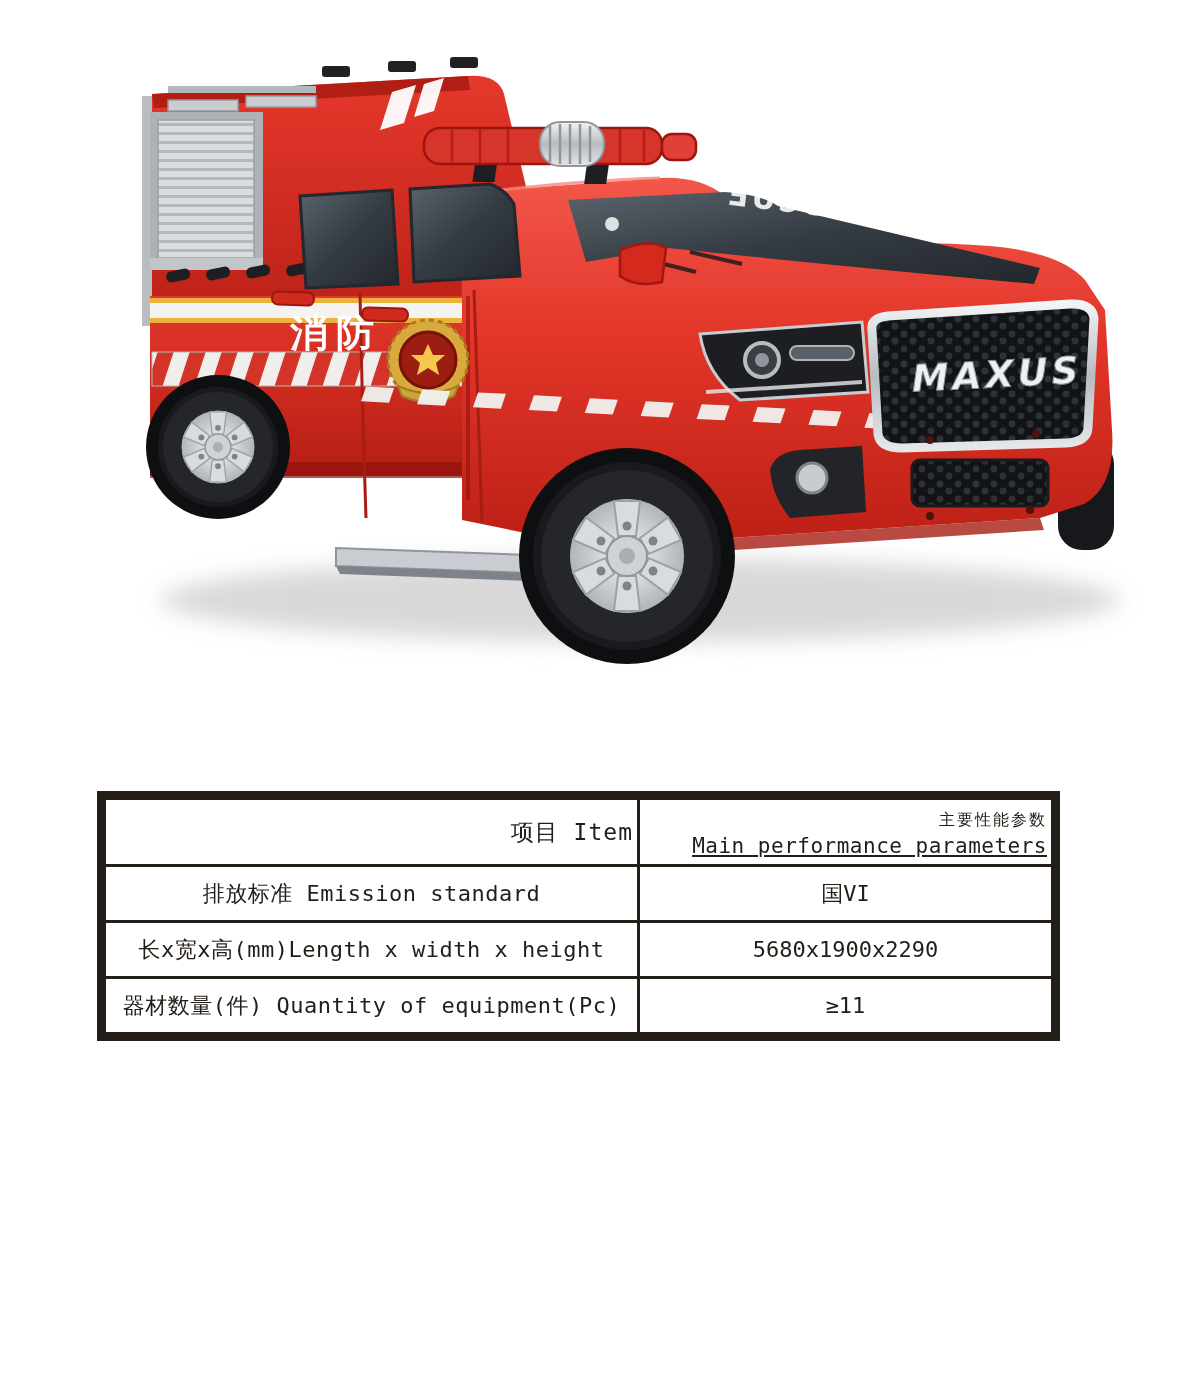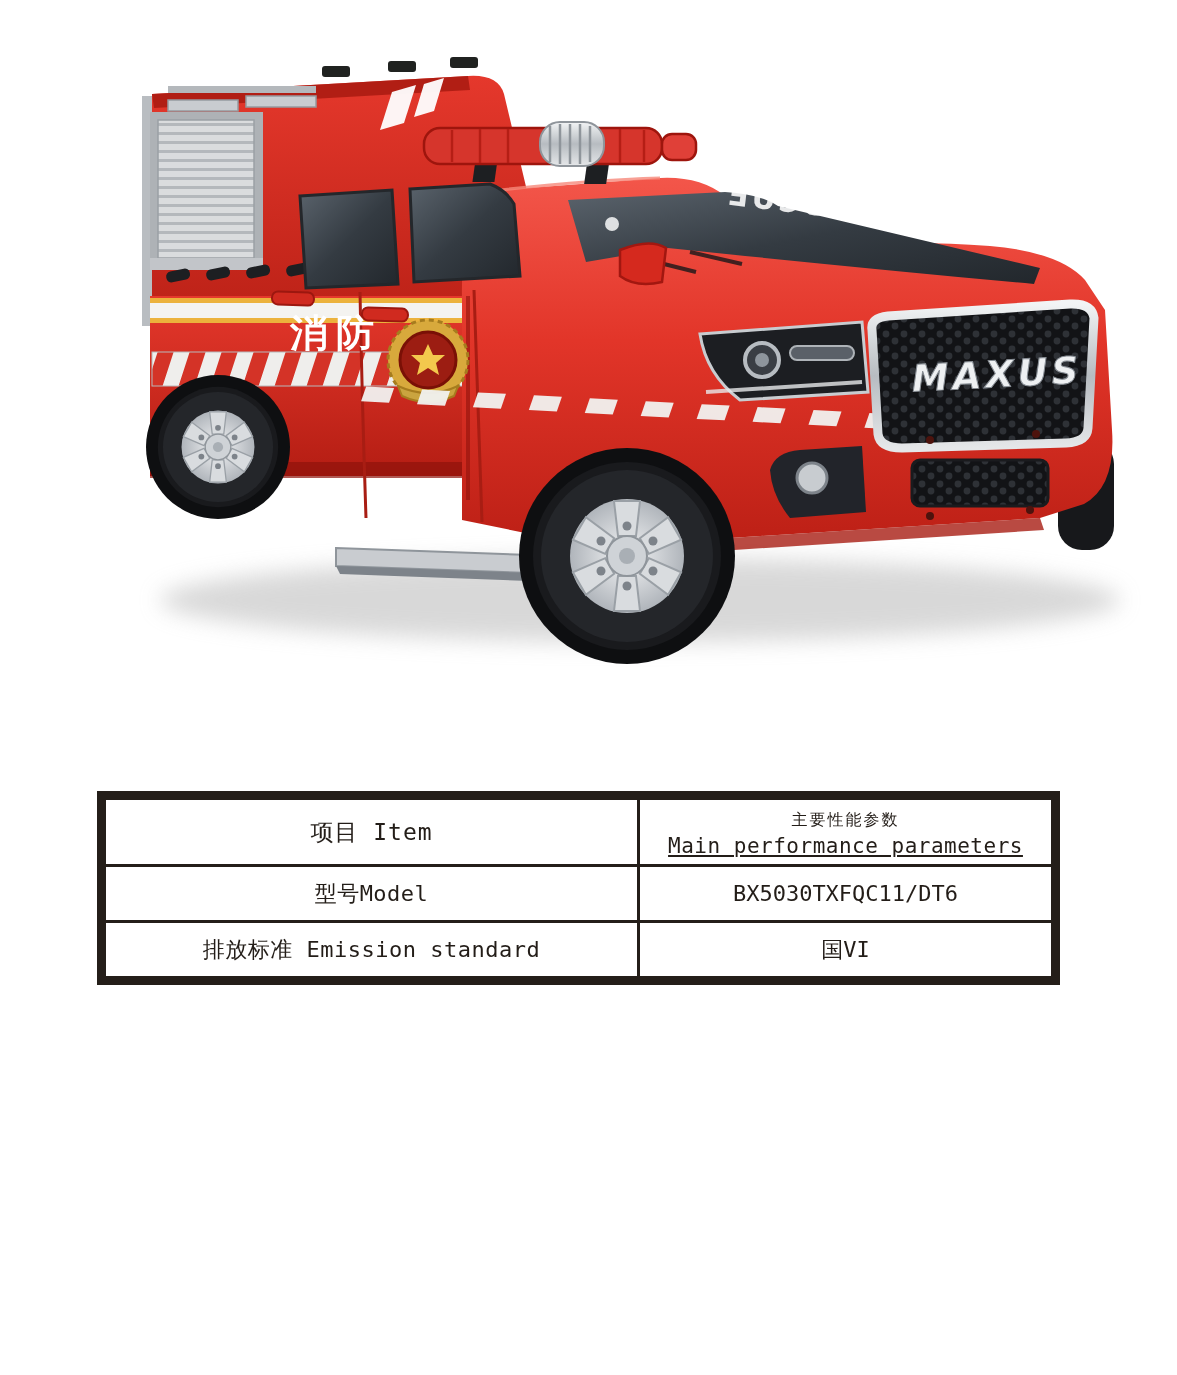--- a/index.html
+++ b/index.html
@@ -33,21 +33,21 @@
   table.spec th, table.spec td{
     border:3px solid #241e19;
     text-align:center;
     vertical-align:middle;
     padding:0 4px;
     white-space:nowrap;
     overflow:hidden;
     font-weight:normal;
   }
   col.c-item{width:534px;}
-  tr.hdr th{height:64px;}
+  tr.hdr th{height:64px;text-align:right;}
   tr.row td{height:53px; font-size:22px;}
   .cell-item{font-size:22px; letter-spacing:0.5px;}
   .hdr-item{font-size:23px; letter-spacing:1px;}
   .hdr-zh{font-size:16px; line-height:28px; letter-spacing:2px;}
   .hdr-en{font-size:21px; line-height:24px; letter-spacing:0.5px;text-decoration:underline;}
   svg text{user-select:none;}
 </style>
 </head>
 <body>
 
@@ -292,24 +292,28 @@
         </colgroup>
       <tbody>
         <tr class="hdr">
           <th class="hdr-item">项目 Item</th>
           <th>
             <div class="hdr-zh">主要性能参数</div>
             <div class="hdr-en">Main performance parameters</div>
           </th>
         </tr>
         <tr class="row">
-          <td class="cell-item">型号Model</td>
-          <td>BX5030TXFQC11/DT6</td>
+          <td class="cell-item">排放标准 Emission standard</td>
+          <td>国VI</td>
         </tr>
         <tr class="row">
-          <td class="cell-item">排放标准 Emission standard</td>
-          <td>国VI</td>
+          <td class="cell-item">长x宽x高(mm)Length x width x height</td>
+          <td>5680x1900x2290</td>
+        </tr>
+        <tr class="row">
+          <td class="cell-item">器材数量(件) Quantity of equipment(Pc)</td>
+          <td>≥11</td>
         </tr>
       </tbody>
     </table>
   </div>
 
 </div>
 
 </body></html>

